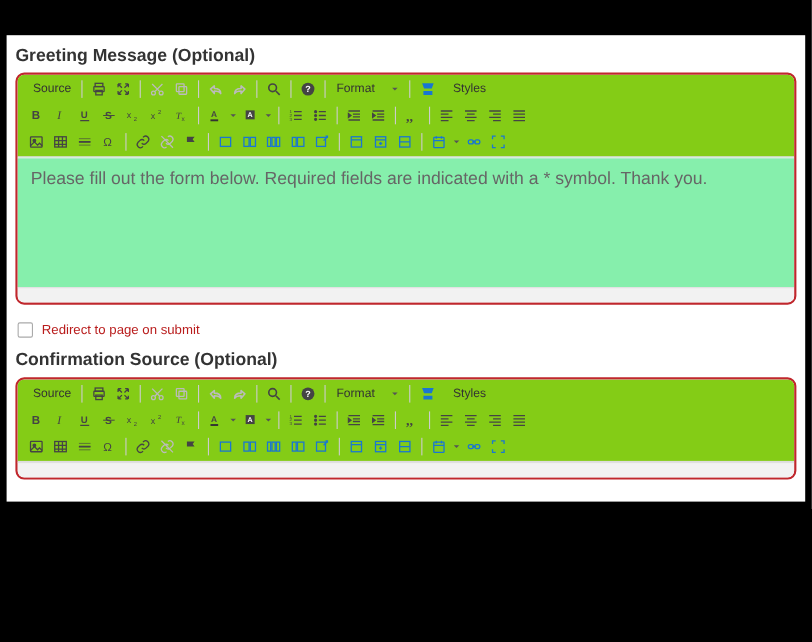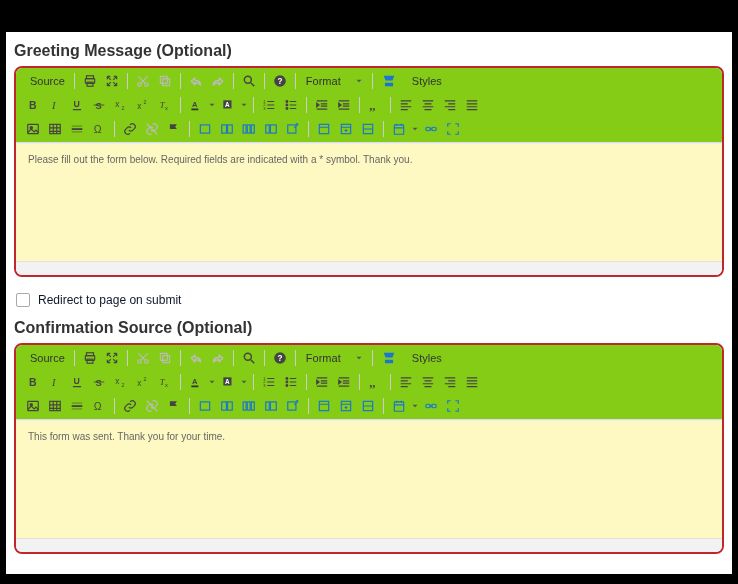--- a/index.html
+++ b/index.html
@@ -90,24 +90,24 @@
     gap: 16px;
     height: 20px;
     padding: 0 5px;
     font-size: 11px;
     color: #333;
     cursor: pointer;
     border-radius: 3px;
   }
   .blue svg { color:#1976d2; }
   .content {
-    background: #fef9c3;
+    background: #86efac;
     min-height: 118px;
     padding: 10px 12px;
-    font-size: 10px;
+    font-size: 16px;
     color: #666;
     border-top: 1px solid #eee;
   }
   .bottom-strip {
     height: 14px;
     background: #f2f2f2;
     border-top: 1px solid #e0e0e0;
   }
   
   .check-row {
@@ -118,21 +118,21 @@
   }
   .checkbox {
     width: 14px;
     height: 14px;
     border: 1px solid #aaa;
     border-radius: 2px;
     background: #fff;
   }
   .check-label {
     font-size: 12px;
-    color: #0f172a;
+    color: #b91c1c;
   }
   .drop-chev {
     width: 10px; height:10px; color:#555;
   }
   .minisvg { vertical-align: middle; }
 </style>
 </head>
 <body>
 
 <div class="page">
@@ -783,17 +783,16 @@
             </svg>
           </span>
         <span class="tbtn blue">
             <svg viewBox="0 0 24 24" fill="none" stroke="currentColor" stroke-width="2">
               <path d="M8 3H3v5M16 3h5v5M8 21H3v-5M16 21h5v-5"></path>
             </svg>
           </span>
       </div>
 
     </div>
-    <div class="content">This form was sent. Thank you for your time.</div>
     <div class="bottom-strip"></div>
   </div>
 
 </div>
 
 </body></html>

